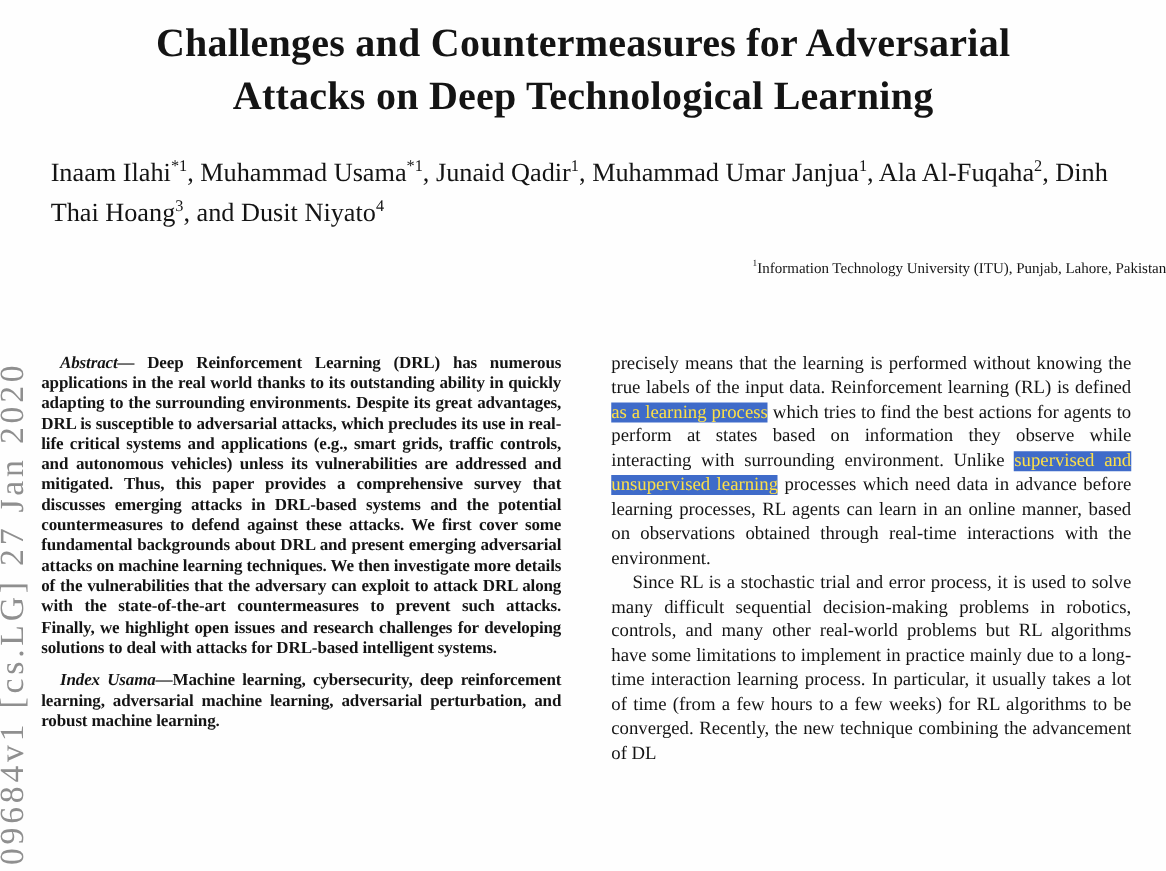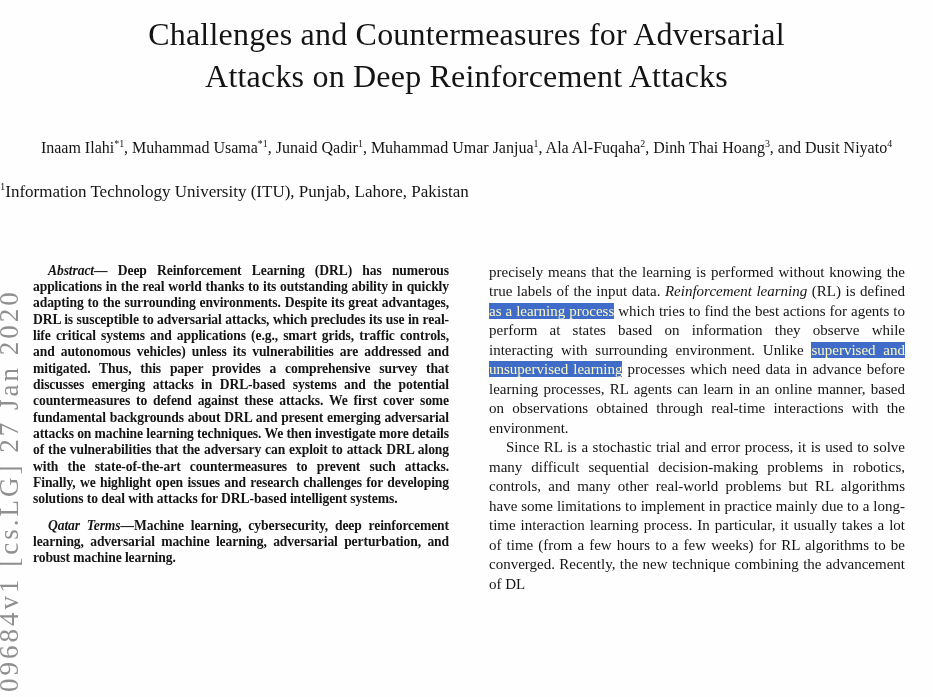--- a/index.html
+++ b/index.html
@@ -24,35 +24,34 @@
     white-space: nowrap;
     font-size: 27px;
     letter-spacing: 3px;
     color: #8f8f8f;
   }
   .title {
     margin: 14px auto 0;
     text-align: center;
     font-size: 32px;
     line-height: 1.3;
-    font-weight: 400;
+    font-weight: 700;
     letter-spacing: 0.2px;
   }
   .authors {
-    margin: 39px auto 0;
+    margin: 26px auto 0;
     max-width: 852px;
-    text-align: center;
-    font-size: 16px;
+    font-size: 21px;
     line-height: 1.5;
   }
   sup { font-size: 62%; line-height: 0; vertical-align: super; }
   .affiliations {
     margin: 20px auto 0;
-    text-align: left;
-    font-size: 17px;
+    text-align: right;
+    font-size: 12px;
     line-height: 1.45;
   }
   .columns {
     display: flex;
     gap: 40px;
     margin: 58px 28px 0 33px;
   }
   .col { flex: 1; min-width: 0; }
   .abstract, .index-terms {
     font-size: 13.6px;
@@ -64,46 +63,46 @@
   }
   .index-terms { margin-top: 10px; }
   .lead { font-style: italic; }
   .body-para {
     font-size: 15px;
     line-height: 1.3;
     text-align: justify;
   }
   .indent { text-indent: 17px; }
   .seg-normal { }
-  .seg-italic { font-style: italic; }
-  .seg-highlight { color: #fef9c3; }
+  .seg-italic { }
+  .seg-highlight { color: #fde047; }
 </style>
 </head>
 <body>
 
 <div class="page">
 
   <div class="arxiv-stamp">09684v1 [cs.LG] 27 Jan 2020</div>
 
   <div class="title">
     <div>Challenges and Countermeasures for Adversarial</div>
-    <div>Attacks on Deep Reinforcement Attacks</div>
+    <div>Attacks on Deep Technological Learning</div>
   </div>
 
   <div class="authors"><span>Inaam Ilahi<sup>*1</sup></span>, <span>Muhammad Usama<sup>*1</sup></span>, <span>Junaid Qadir<sup>1</sup></span>, <span>Muhammad Umar Janjua<sup>1</sup></span>, <span>Ala Al-Fuqaha<sup>2</sup></span>, <span>Dinh Thai Hoang<sup>3</sup></span>, <span>and Dusit Niyato<sup>4</sup></span></div>
 
   <div class="affiliations">
       <div class="affiliation"><sup>1</sup>Information Technology University (ITU), Punjab, Lahore, Pakistan</div>
     </div>
 
   <div class="columns">
 
     <div class="col">
       <p class="abstract"><span class="lead">Abstract—</span><span> Deep Reinforcement Learning (DRL) has numerous applications in the real world thanks to its outstanding ability in quickly adapting to the surrounding environments. Despite its great advantages, DRL is susceptible to adversarial attacks, which precludes its use in real-life critical systems and applications (e.g., smart grids, traffic controls, and autonomous vehicles) unless its vulnerabilities are addressed and mitigated. Thus, this paper provides a comprehensive survey that discusses emerging attacks in DRL-based systems and the potential countermeasures to defend against these attacks. We first cover some fundamental backgrounds about DRL and present emerging adversarial attacks on machine learning techniques. We then investigate more details of the vulnerabilities that the adversary can exploit to attack DRL along with the state-of-the-art countermeasures to prevent such attacks. Finally, we highlight open issues and research challenges for developing solutions to deal with attacks for DRL-based intelligent systems.</span></p>
-      <p class="index-terms"><span class="lead">Qatar Terms—</span><span>Machine learning, cybersecurity, deep reinforcement learning, adversarial machine learning, adversarial perturbation, and robust machine learning.</span></p>
+      <p class="index-terms"><span class="lead">Index Usama—</span><span>Machine learning, cybersecurity, deep reinforcement learning, adversarial machine learning, adversarial perturbation, and robust machine learning.</span></p>
     </div>
 
     <div class="col right">
       <p class="body-para"><span class="seg-normal">precisely means that the learning is performed without knowing the true labels of the input data. </span><span class="seg-italic">Reinforcement learning</span><span class="seg-normal"> (RL) is defined </span><span class="seg-highlight" style="background: rgb(63, 107, 201);">as a learning process</span><span class="seg-normal"> which tries to find the best actions for agents to perform at states based on information they observe while interacting with surrounding environment. Unlike </span><span class="seg-highlight" style="background: rgb(63, 107, 201);">supervised and unsupervised learning</span><span class="seg-normal"> processes which need data in advance before learning processes, RL agents can learn in an online manner, based on observations obtained through real-time interactions with the environment.</span></p>
       <p class="body-para indent">Since RL is a stochastic trial and error process, it is used to solve many difficult sequential decision-making problems in robotics, controls, and many other real-world problems but RL algorithms have some limitations to implement in practice mainly due to a long-time interaction learning process. In particular, it usually takes a lot of time (from a few hours to a few weeks) for RL algorithms to be converged. Recently, the new technique combining the advancement of DL</p>
     </div>
 
   </div>
 </div>
 

